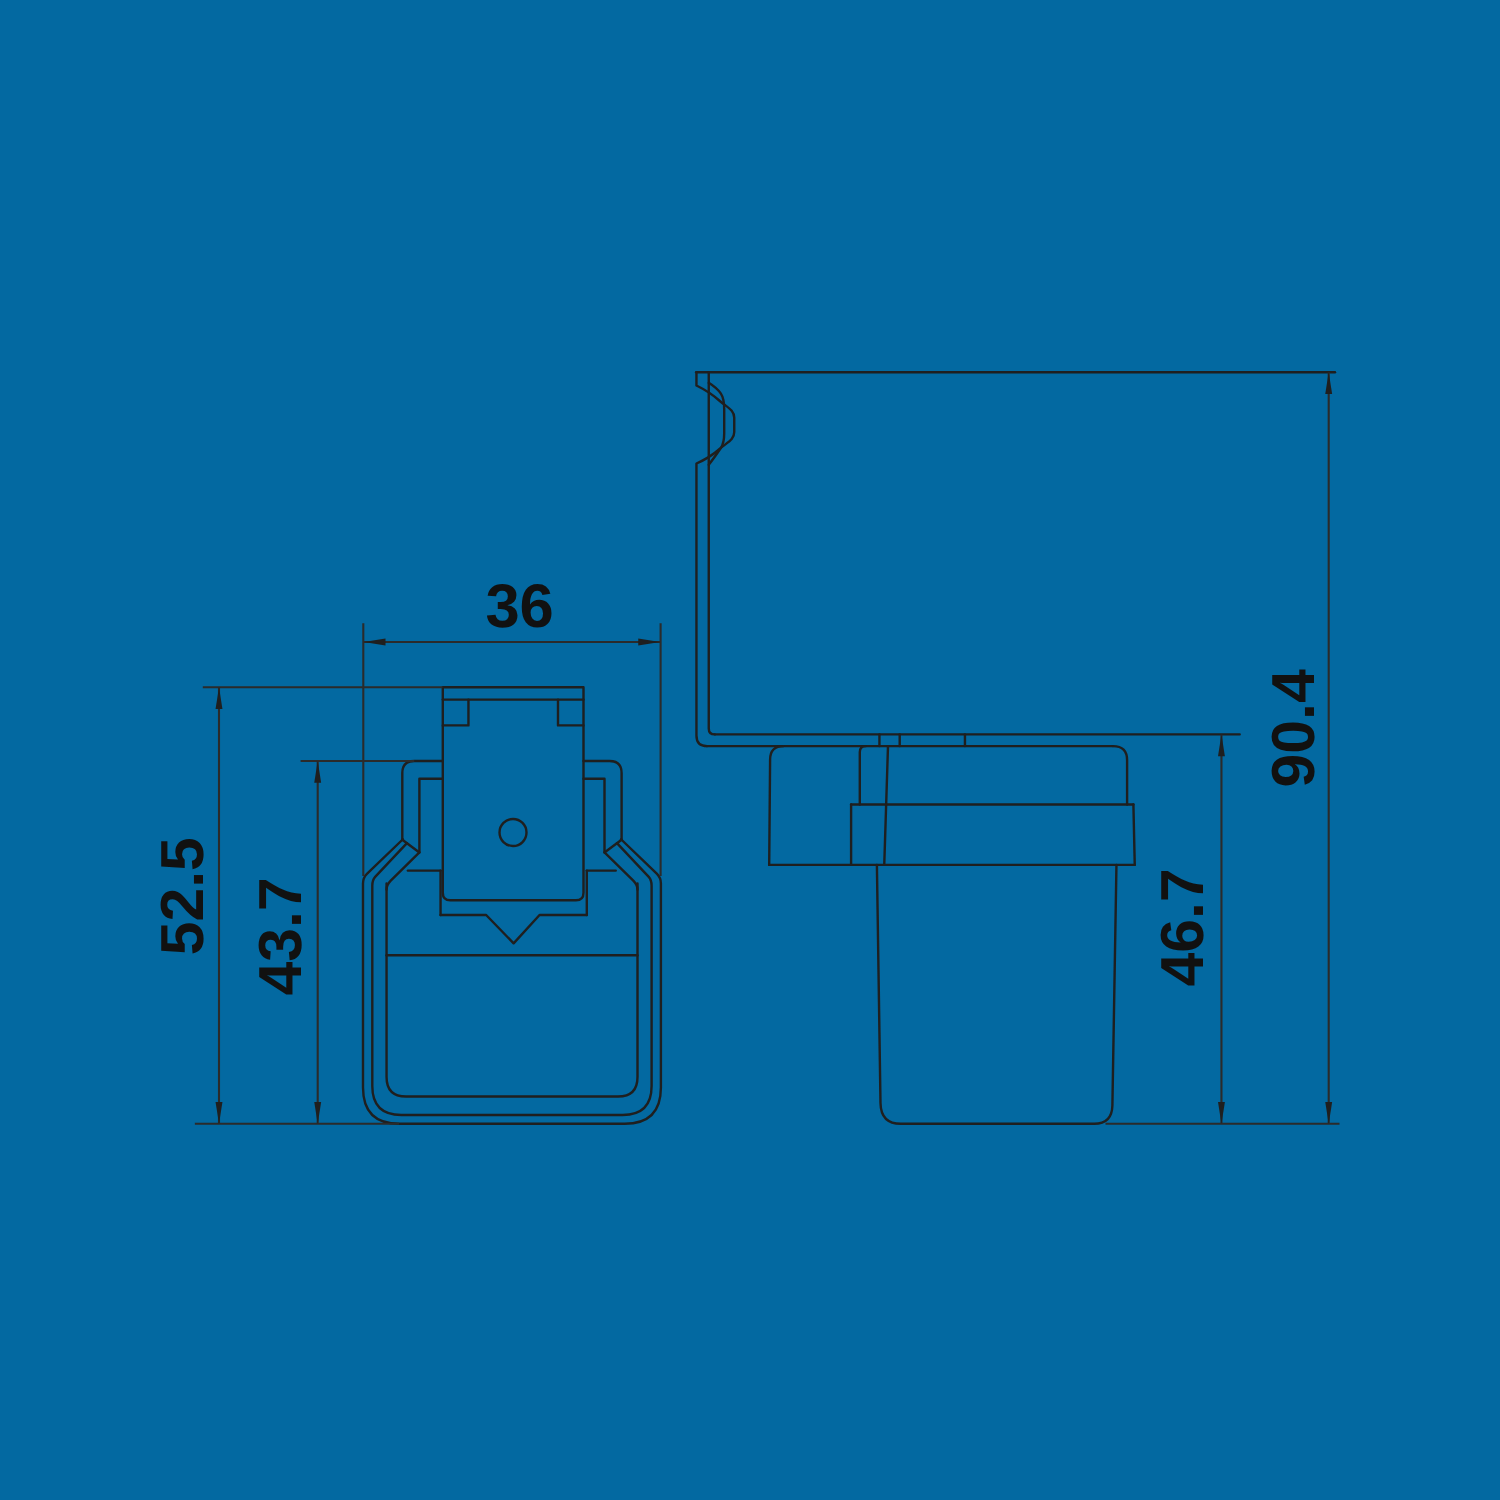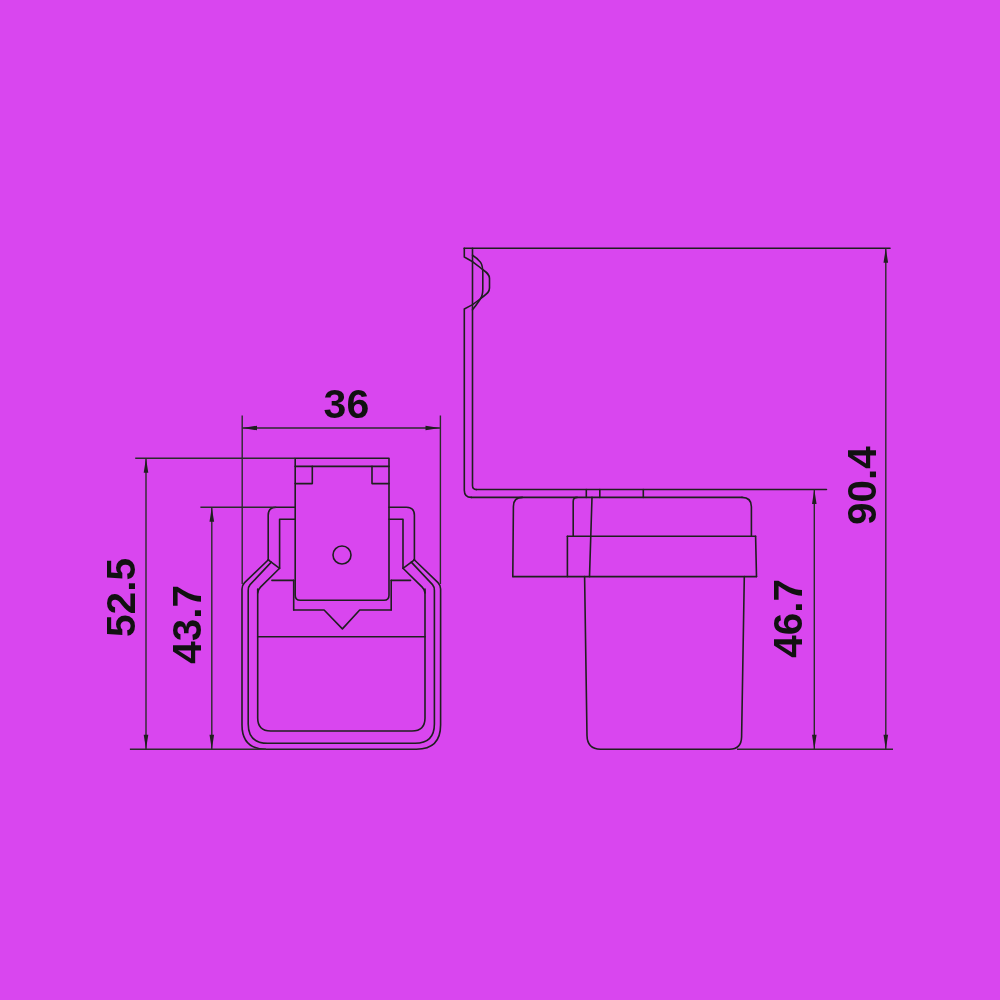--- a/index.html
+++ b/index.html
@@ -1,16 +1,16 @@
 <!DOCTYPE html>
 <html><head>
 <meta charset="utf-8">
 <style>
   html,body{margin:0;padding:0;background:#ffffff;}
-  .page{width:1000px;height:1000px;position:relative;background:#d946ef;overflow:hidden;}
+  .page{width:1000px;height:1000px;position:relative;background:#0369a1;overflow:hidden;}
   svg{position:absolute;left:0;top:0;}
   text{font-family:"Liberation Sans",sans-serif;fill:#111;}
 </style>
 </head>
 <body>
 <div class="page">
 <svg width="1000" height="1000" viewBox="0 0 1000 1000" fill="none">
 <g stroke="#1f1f1f" stroke-width="1.6" fill="none" stroke-linecap="round" stroke-linejoin="round">
 
 <path d="M 268.6 559.5 L 244.6 582.6 Q 242.0 585.2 242.0 589.0 L 242.0 725.0 Q 242.0 749.2 266.2 749.2 L 416.4 749.2 Q 440.6 749.2 440.6 725.0 L 440.6 589.0 Q 440.6 585.2 438.0 582.6 L 414.0 559.5"></path>

